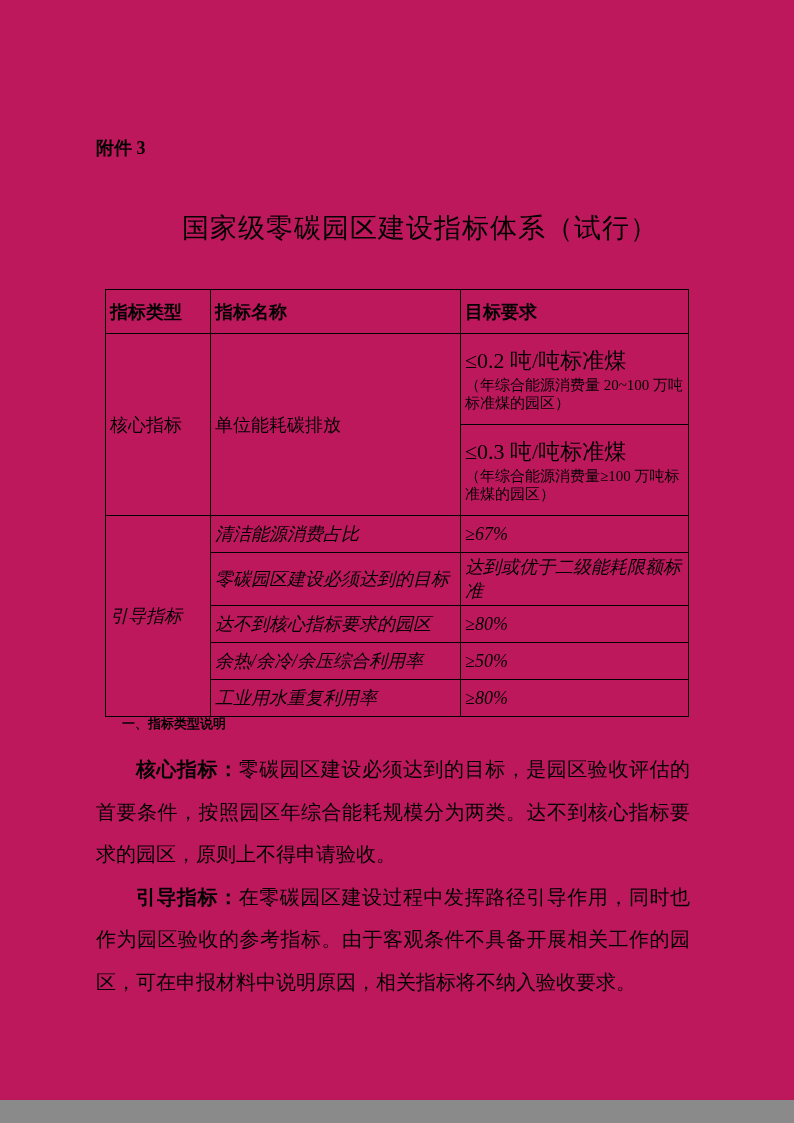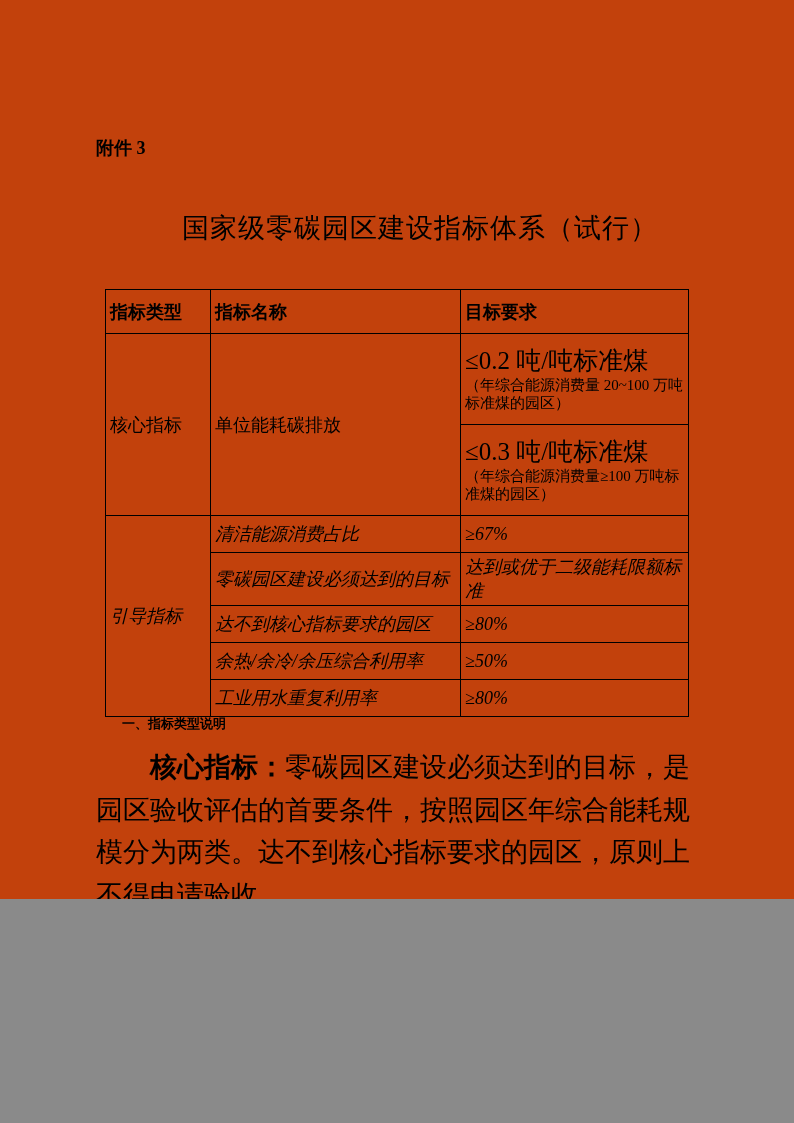--- a/index.html
+++ b/index.html
@@ -1,21 +1,21 @@
 <!DOCTYPE html>
 <html lang="zh"><head>
 <meta charset="utf-8">
 <style>
   html, body { margin: 0; padding: 0; background: #8a8a8a; }
   .page {
     position: relative;
     width: 794px;
-    height: 899px;
+    height: 1100px;
     margin: 0 auto;
-    background: #c2410c;
+    background: #be185d;
     color: #000000;
     font-family: "Liberation Serif", "DejaVu Serif", serif;
     overflow: hidden;
   }
   .attachment-label {
     position: absolute;
     top: 136px;
     left: 96px;
     font-size: 18px;
     font-weight: bold;
@@ -52,21 +52,21 @@
   .col-type  { width: 105px; }
   .col-name  { width: 250px; }
   .col-req   { width: 228px; }
   .header-row th {
     height: 44px;
     font-weight: bold;
     font-size: 18px;
   }
   .req-cell { height: 91px; padding: 6px 8px; }
   .req-main {
-    font-size: 25px;
+    font-size: 22px;
     line-height: 30px;
   }
   .req-note {
     font-size: 15px;
     line-height: 18px;
   }
   .guide-row td { height: 37px; font-style: italic; }
   .body-block {
     position: absolute;
     top: 708px;
@@ -76,25 +76,24 @@
   .section-heading {
     font-family: "Liberation Sans", "DejaVu Sans", sans-serif;
     font-size: 13px;
     font-weight: bold;
     line-height: 32px;
     margin: 0 0 8px 0;
     text-indent: 2em;
   }
   .body-paragraph {
     margin: 0;
-    font-size: 27px;
+    font-size: 20px;
     line-height: 42.5px;
     text-align: justify;
     text-indent: 2em;
-    font-family: Liberation Mono, monospace;
   }
   .para-lead { font-weight: bold; }
 </style>
 </head>
 <body>
 
 <div class="page">
 
   <div class="attachment-label">附件 3</div>
 
@@ -146,15 +145,16 @@
     <tr class="guide-row">
       <td>工业用水重复利用率</td>
       <td>≥80%</td>
     </tr>
   </tbody>
     </table>
 
   <div class="body-block">
     <h2 class="section-heading">一、指标类型说明</h2>
     <p class="body-paragraph"><span class="para-lead">核心指标：</span><span>零碳园区建设必须达到的目标，是园区验收评估的首要条件，按照园区年综合能耗规模分为两类。达不到核心指标要求的园区，原则上不得申请验收。</span></p>
+    <p class="body-paragraph"><span class="para-lead">引导指标：</span><span>在零碳园区建设过程中发挥路径引导作用，同时也作为园区验收的参考指标。由于客观条件不具备开展相关工作的园区，可在申报材料中说明原因，相关指标将不纳入验收要求。</span></p>
   </div>
 
 </div>
 
 </body></html>

